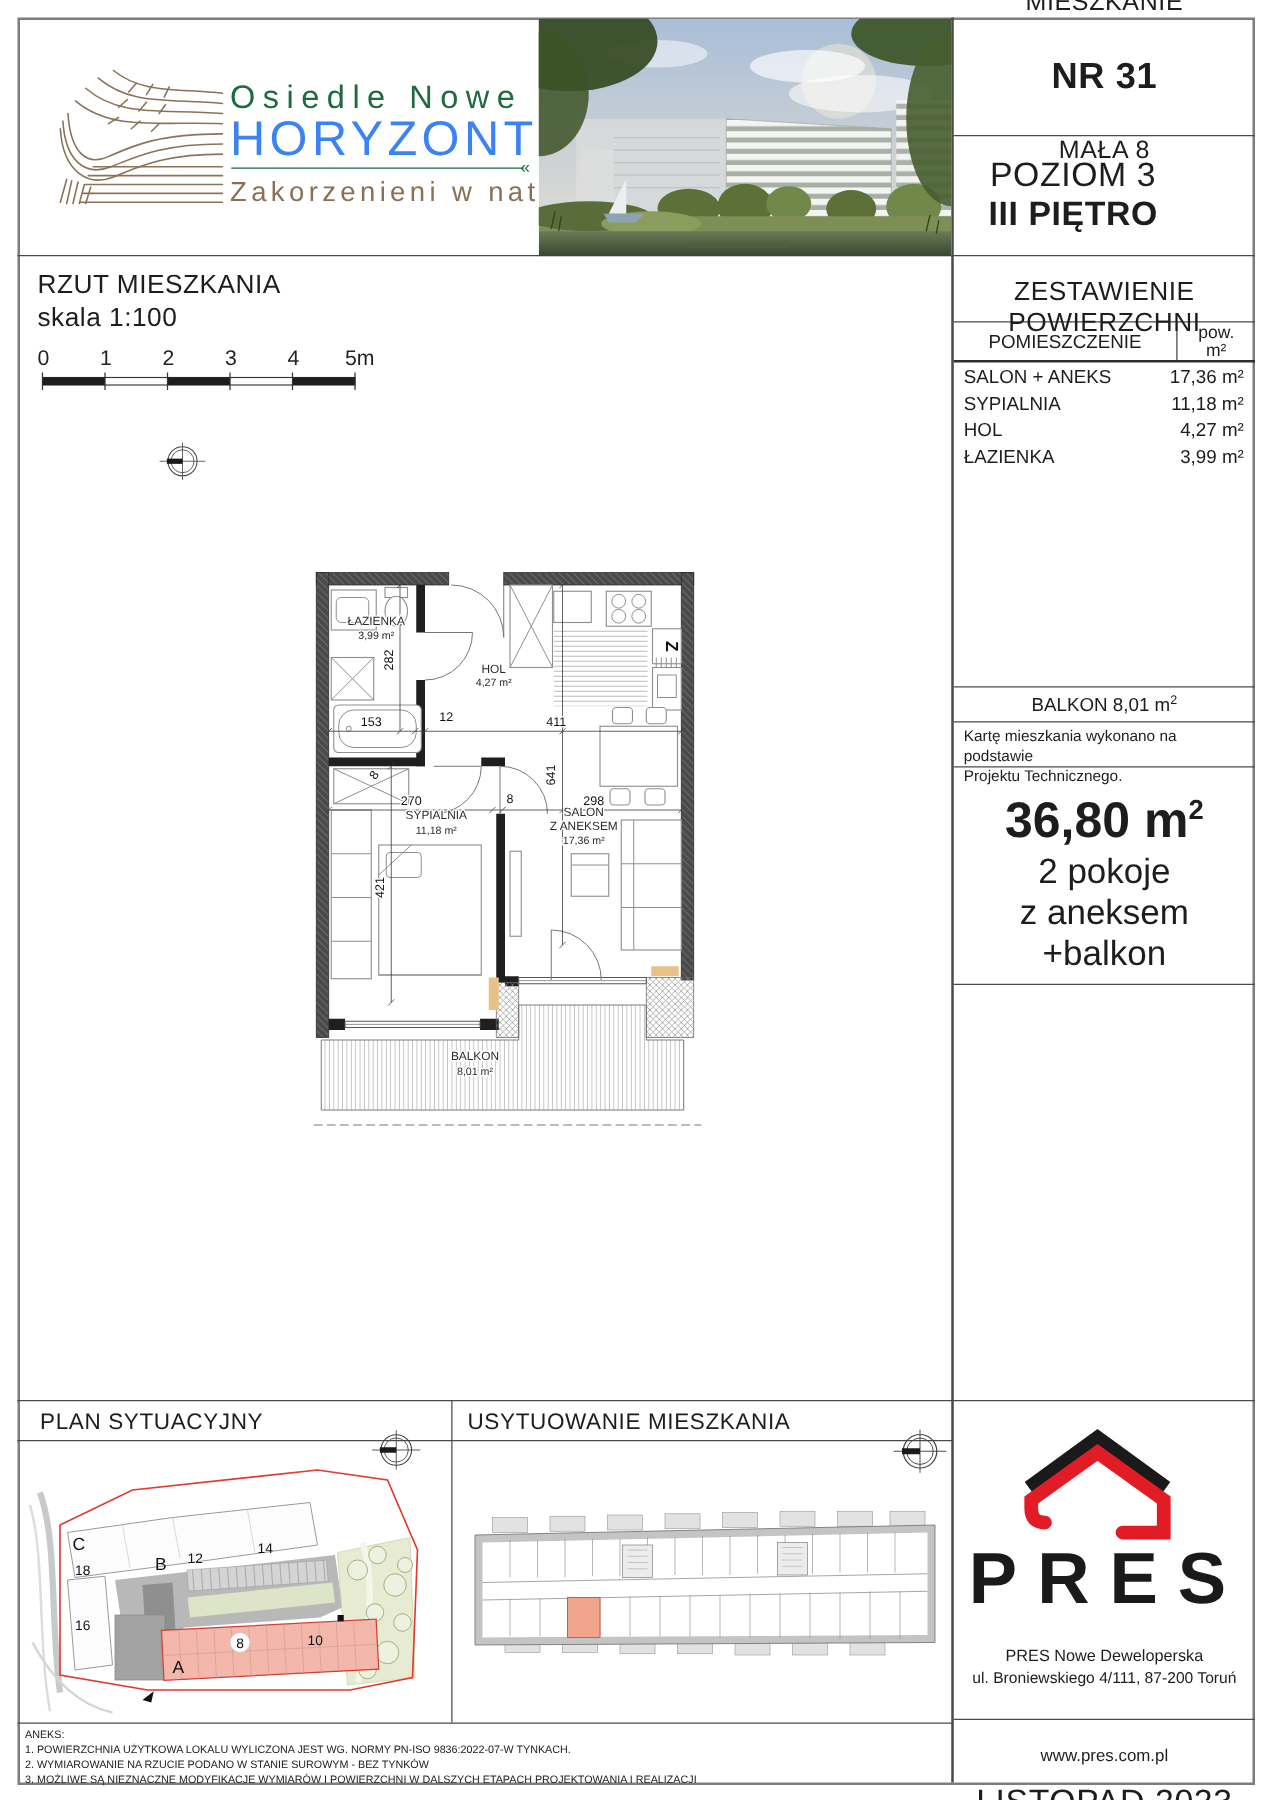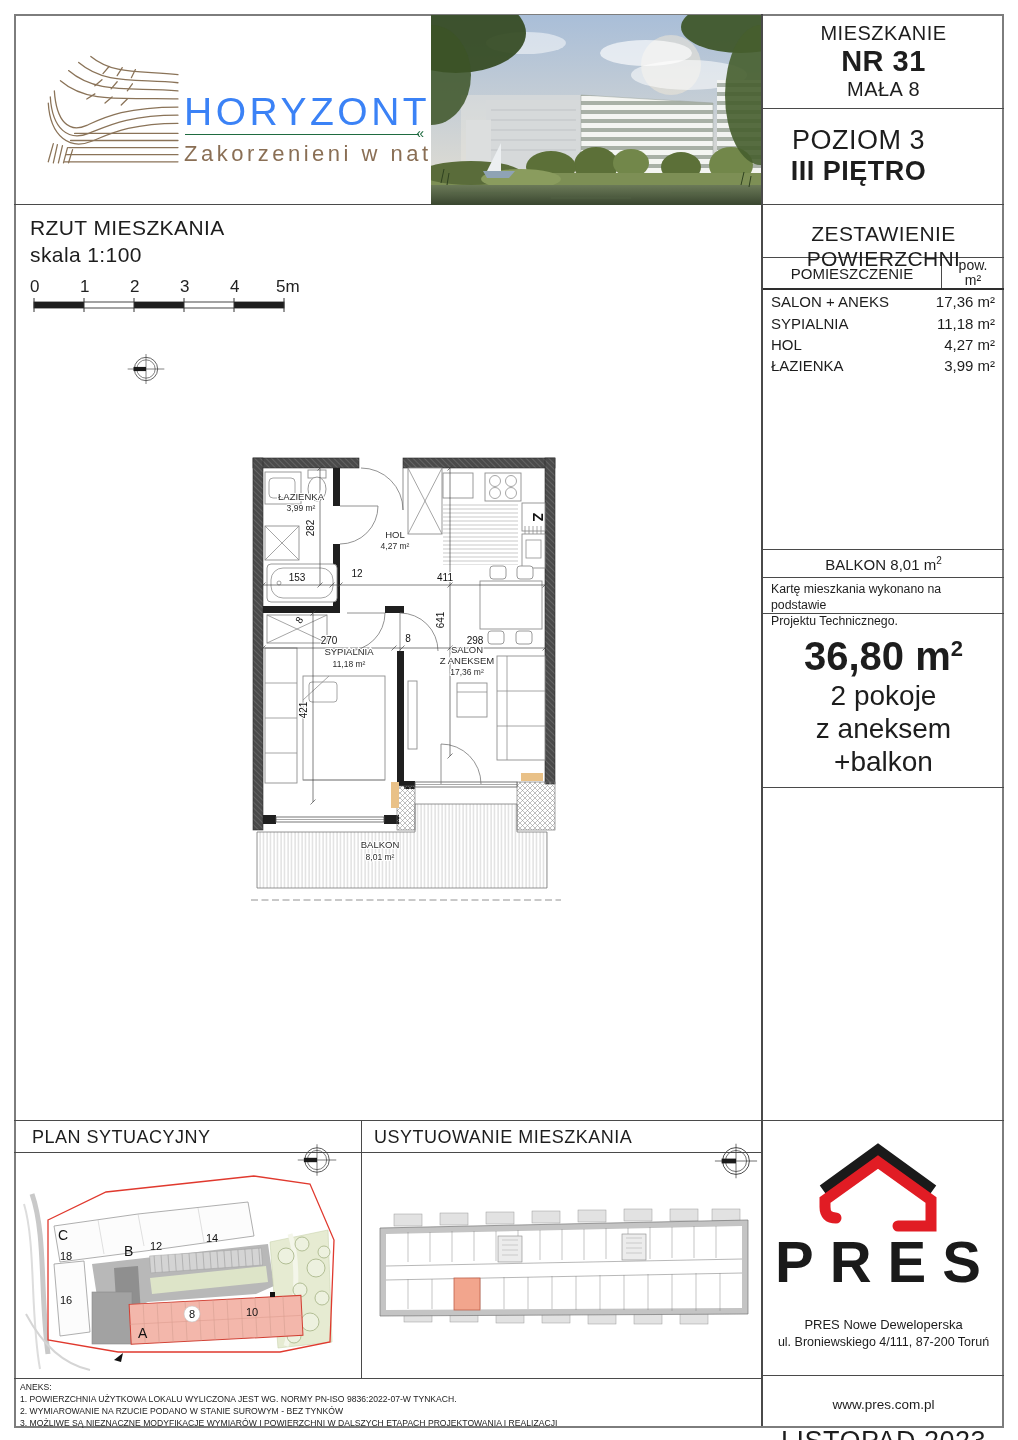--- a/index.html
+++ b/index.html
@@ -97,20 +97,21 @@
         <path d="M88,35 l5,-8"></path>
         <path d="M102,37 l4,-8"></path>
       <path d="M66,45 l7,-6"></path>
         <path d="M82,48 l6,-7"></path>
         <path d="M98,50 l5,-7"></path>
       <path d="M58,58 l8,-5"></path>
         <path d="M76,62 l7,-6"></path>
         <path d="M92,64 l6,-6"></path>
     </g>
   </svg>
+  <div class="abs brand-l1" style="left:184px;top:62px;">Osiedle Nowe</div>
   <div class="abs brand-l2" style="left:184px;top:90px;">HORYZONTY</div>
   <div class="abs rule" style="left:185px;top:134px;width:234px;">
       <span class="arr">«</span>
     </div>
   <div class="abs brand-tag" style="left:184px;top:141px;">Zakorzenieni w naturze</div>
 
   <svg class="abs" style="left:431px;top:15px;" width="330" height="190" viewBox="0 0 330 190">
     <defs>
       <linearGradient id="sky" x1="0" y1="0" x2="0" y2="1">
           <stop offset="0" stop-color="#a9bed8"></stop>
@@ -154,21 +155,21 @@
     <g stroke="#556647" stroke-width="1.2" opacity=".6">
         <path d="M20,178 H80 M120,183 H200 M240,178 H300"></path>
       </g>
     <path d="M70,128 L70,156 L56,156 Z" fill="#eceff1"></path>
     <path d="M52,156 L84,156 L78,163 L56,163 Z" fill="#8fa3b5"></path>
     <g stroke="#2f4220" stroke-width="1">
         <path d="M10,168 l3,-14 M16,170 l2,-12 M310,170 l3,-13 M318,172 l2,-11"></path>
       </g>
   </svg>
 
-  <div class="abs ctr" style="left:763px;top:16px;width:241px;height:90px;">
+  <div class="abs ctr" style="left:763px;top:16px;width:241px;height:90px;gap:31px;">
     <div class="t20">MIESZKANIE</div>
     <div class="t29b">NR 31</div>
     <div class="t20">MAŁA 8</div>
   </div>
   <div class="abs ctr" style="left:763px;top:109px;width:191px;height:94px;">
     <div class="t28">POZIOM 3</div>
     <div class="t28b">III PIĘTRO</div>
   </div>
   <div class="abs ctr zest" style="left:763px;top:220px;width:241px;height:52px;">
     <div>ZESTAWIENIE</div>

